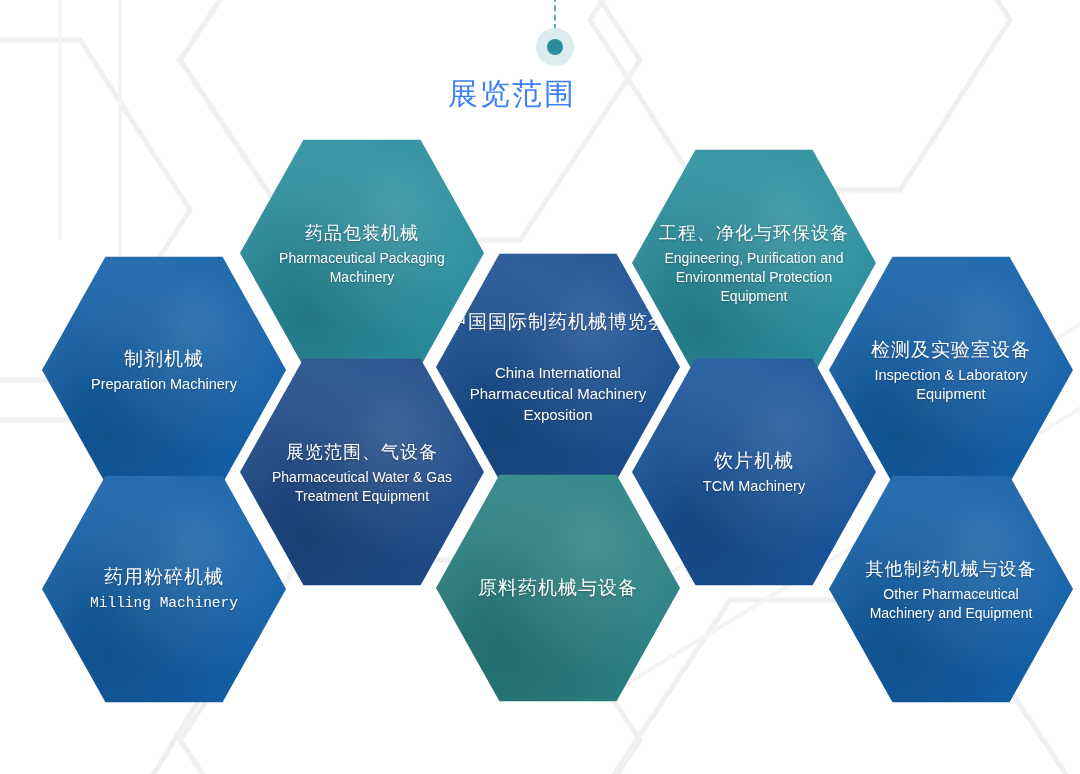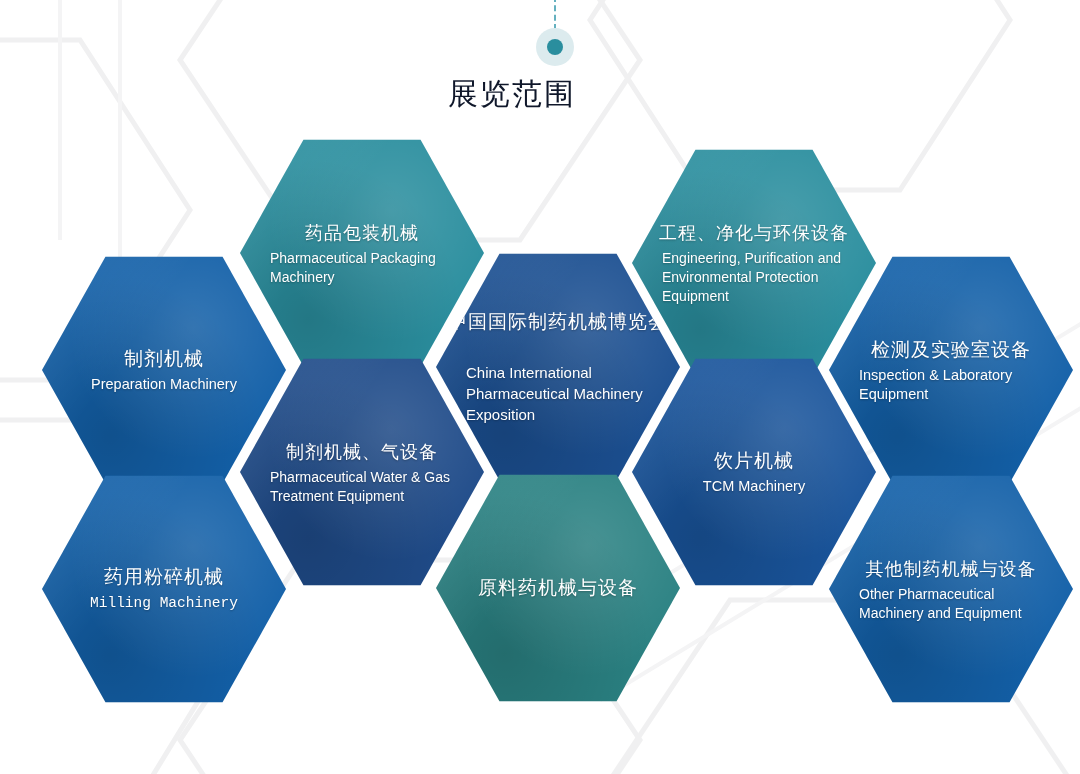--- a/index.html
+++ b/index.html
@@ -65,21 +65,21 @@
   }
   .page-title {
     position: absolute;
     left: 0;
     top: 76px;
     width: 1024px;
     text-align: center;
     font-size: 30px;
     line-height: 36px;
     letter-spacing: 2px;
-    color: #0f172a;
+    color: #3b82f6;
     font-weight: 400;
   }
 
   
   #hex-layer {
     position: absolute;
     inset: 0;
     z-index: 3;
   }
   .hex {
@@ -87,20 +87,21 @@
     width: 244px;
     height: 236px;
     -webkit-clip-path: polygon(26% 2%, 74% 2%, 100% 50%, 74% 98%, 26% 98%, 0% 50%);
     clip-path: polygon(26% 2%, 74% 2%, 100% 50%, 74% 98%, 26% 98%, 0% 50%);
     display: flex;
     flex-direction: column;
     align-items: center;
     justify-content: center;
     box-sizing: border-box;
     padding: 0 30px;
+    text-align: center;
     color: #ffffff;
     text-shadow: 0 1px 2px rgba(0,0,0,.28);
   }
   .hex .cn {
     font-size: 19px;
     line-height: 26px;
     letter-spacing: 1px;
     font-weight: 400;
     white-space: nowrap;
   }
@@ -176,21 +177,21 @@
       </div>
       <div class="hex" style="left: 829px; top: 252px; background: rgb(19, 96, 168);">
         <div class="cn">检测及实验室设备</div>
         <div class="en">Inspection &amp; Laboratory Equipment</div>
       </div>
       <div class="hex" style="left: 42px; top: 471px; background: rgb(19, 96, 168); font-family: Liberation Mono, monospace;">
         <div class="cn">药用粉碎机械</div>
         <div class="en">Milling Machinery</div>
       </div>
       <div class="hex wide" style="left: 240px; top: 354px; background: rgb(31, 75, 137);">
-        <div class="cn">制剂机械、气设备</div>
+        <div class="cn">展览范围、气设备</div>
         <div class="en">Pharmaceutical Water &amp; Gas Treatment Equipment</div>
       </div>
       <div class="hex" style="left: 436px; top: 470px; background: rgb(42, 129, 130);">
         <div class="cn">原料药机械与设备</div>
       </div>
       <div class="hex" style="left: 632px; top: 354px; background: rgb(25, 84, 155);">
         <div class="cn">饮片机械</div>
         <div class="en">TCM Machinery</div>
       </div>
       <div class="hex wide" style="left: 829px; top: 471px; background: rgb(19, 96, 168);">

